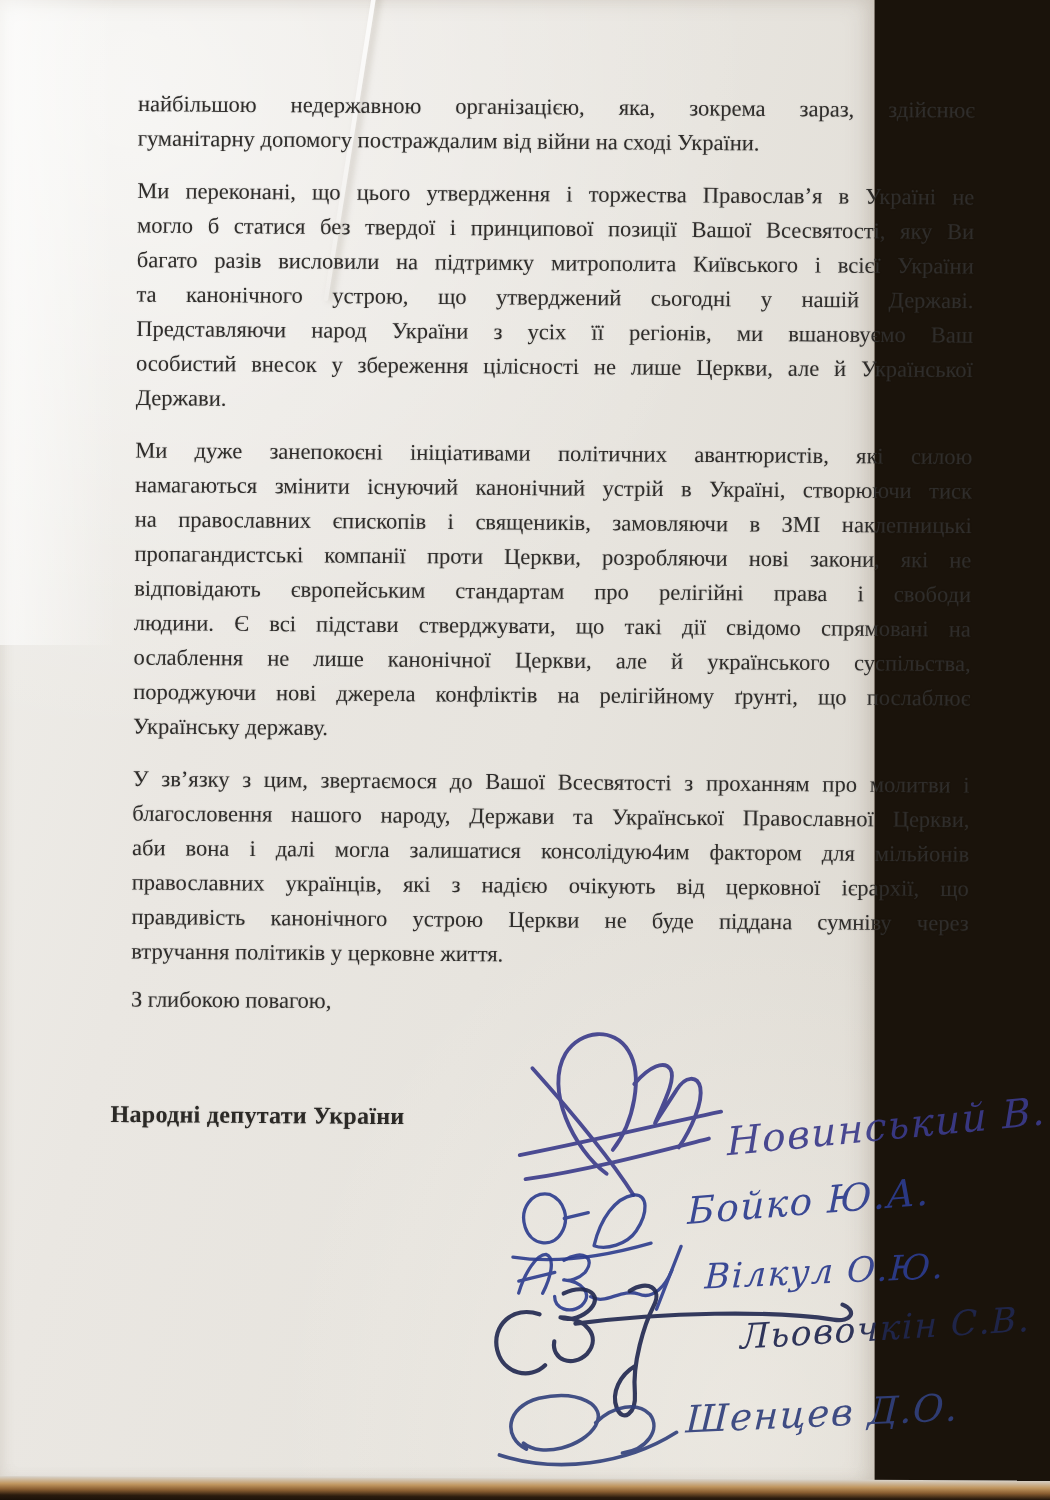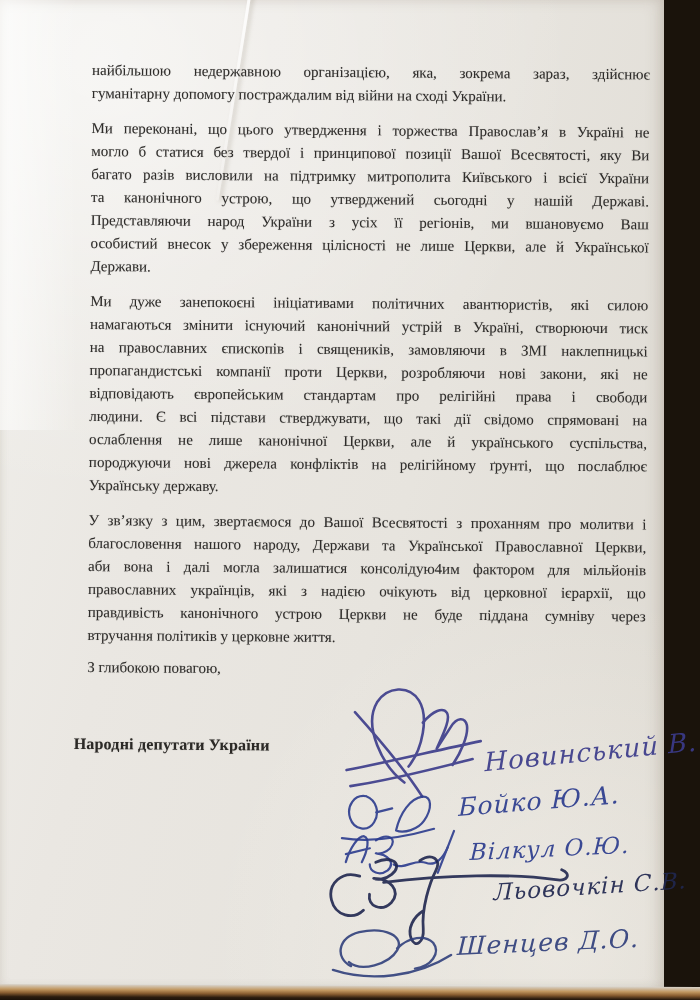--- a/index.html
+++ b/index.html
@@ -1,19 +1,19 @@
 <!DOCTYPE html>
 <html><head>
 <meta charset="utf-8">
 <style>
   html,body{margin:0;padding:0;background:#141009;}
   .photo{position:relative;width:700px;height:1000px;overflow:hidden;background:#1a130b;
          font-family:"Liberation Serif",serif;}
   
-  .paper{position:absolute;left:0;top:0;width:664px;height:992px;
+  .paper{position:absolute;left:0;top:0;width:583px;height:992px;
     background:
       radial-gradient(130% 80% at 15% 6%, rgba(255,255,255,.55), rgba(255,255,255,0) 55%),
       radial-gradient(90% 60% at 85% 95%, rgba(255,252,246,.35), rgba(255,255,255,0) 60%),
       linear-gradient(105deg,#f0efeb 0%,#eae7e2 30%,#e7e4de 58%,#ddd9d1 100%);
     box-shadow:inset -6px 0 14px rgba(120,108,90,.18), inset 0 -4px 10px rgba(140,120,95,.15);}
   .left-sheen{position:absolute;left:0;top:0;width:78px;height:430px;
     background:linear-gradient(90deg,rgba(255,255,255,.6),rgba(255,255,255,0));}
   .crease{position:absolute;left:232px;top:-8px;width:3px;height:210px;border-radius:3px;
     background:linear-gradient(180deg,rgba(255,255,255,.85),rgba(255,255,255,0));
     transform:rotate(9deg);box-shadow:3px 0 4px rgba(150,140,122,.35);}

